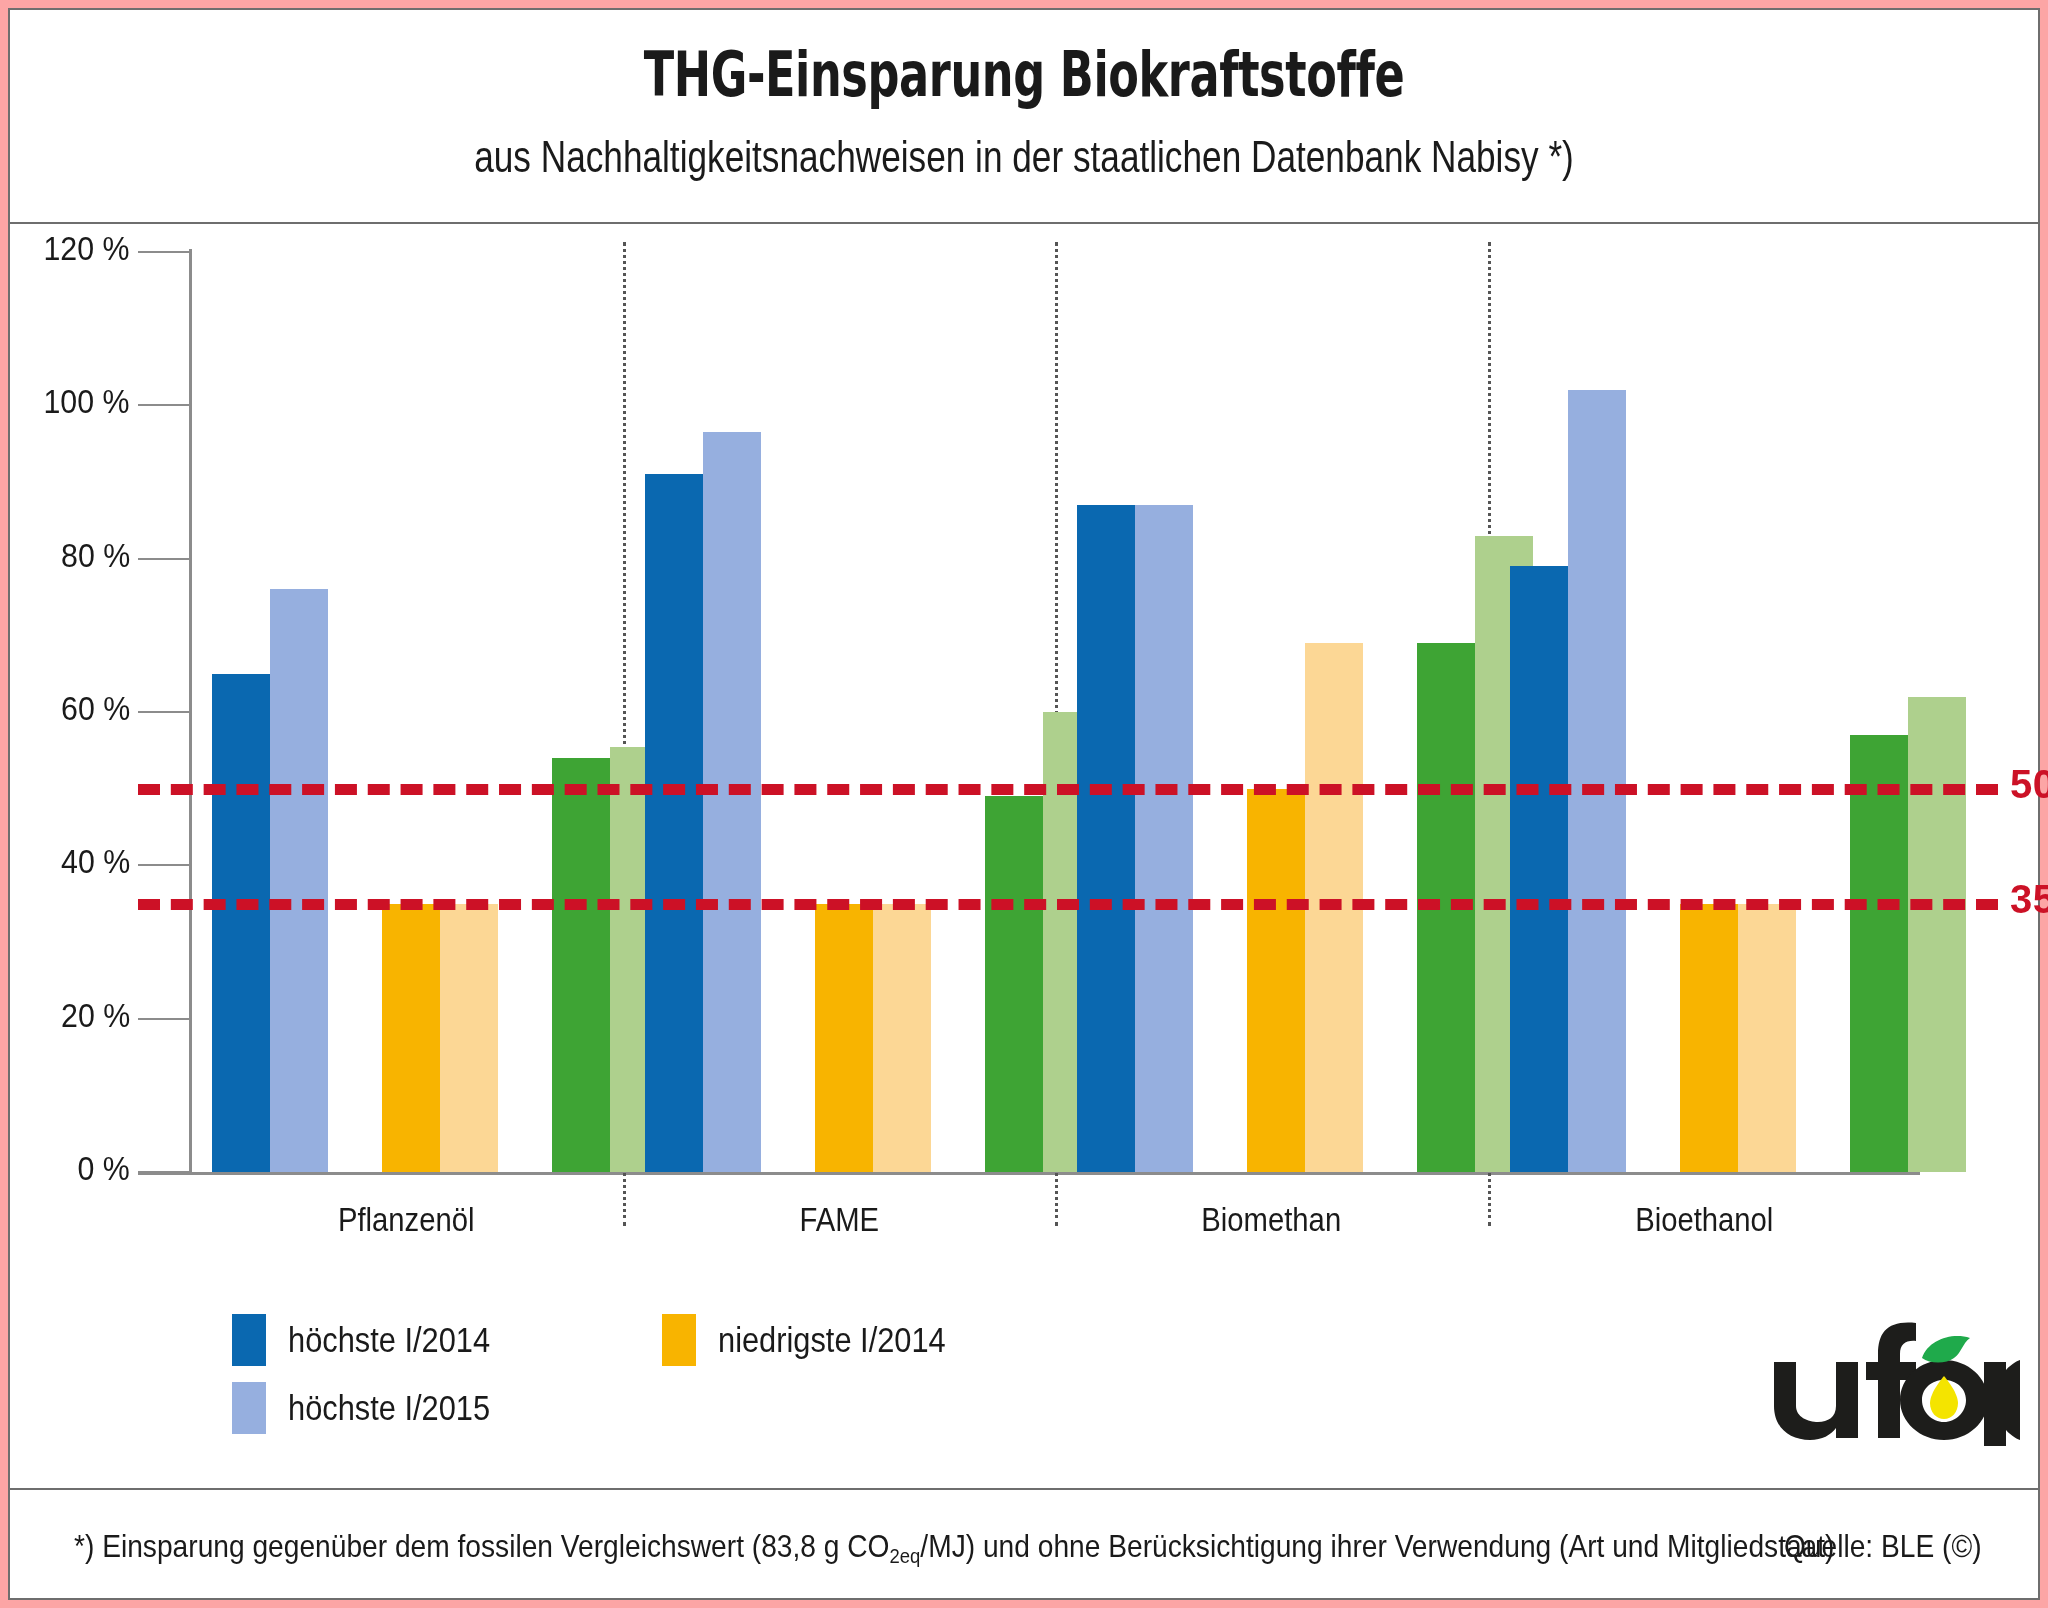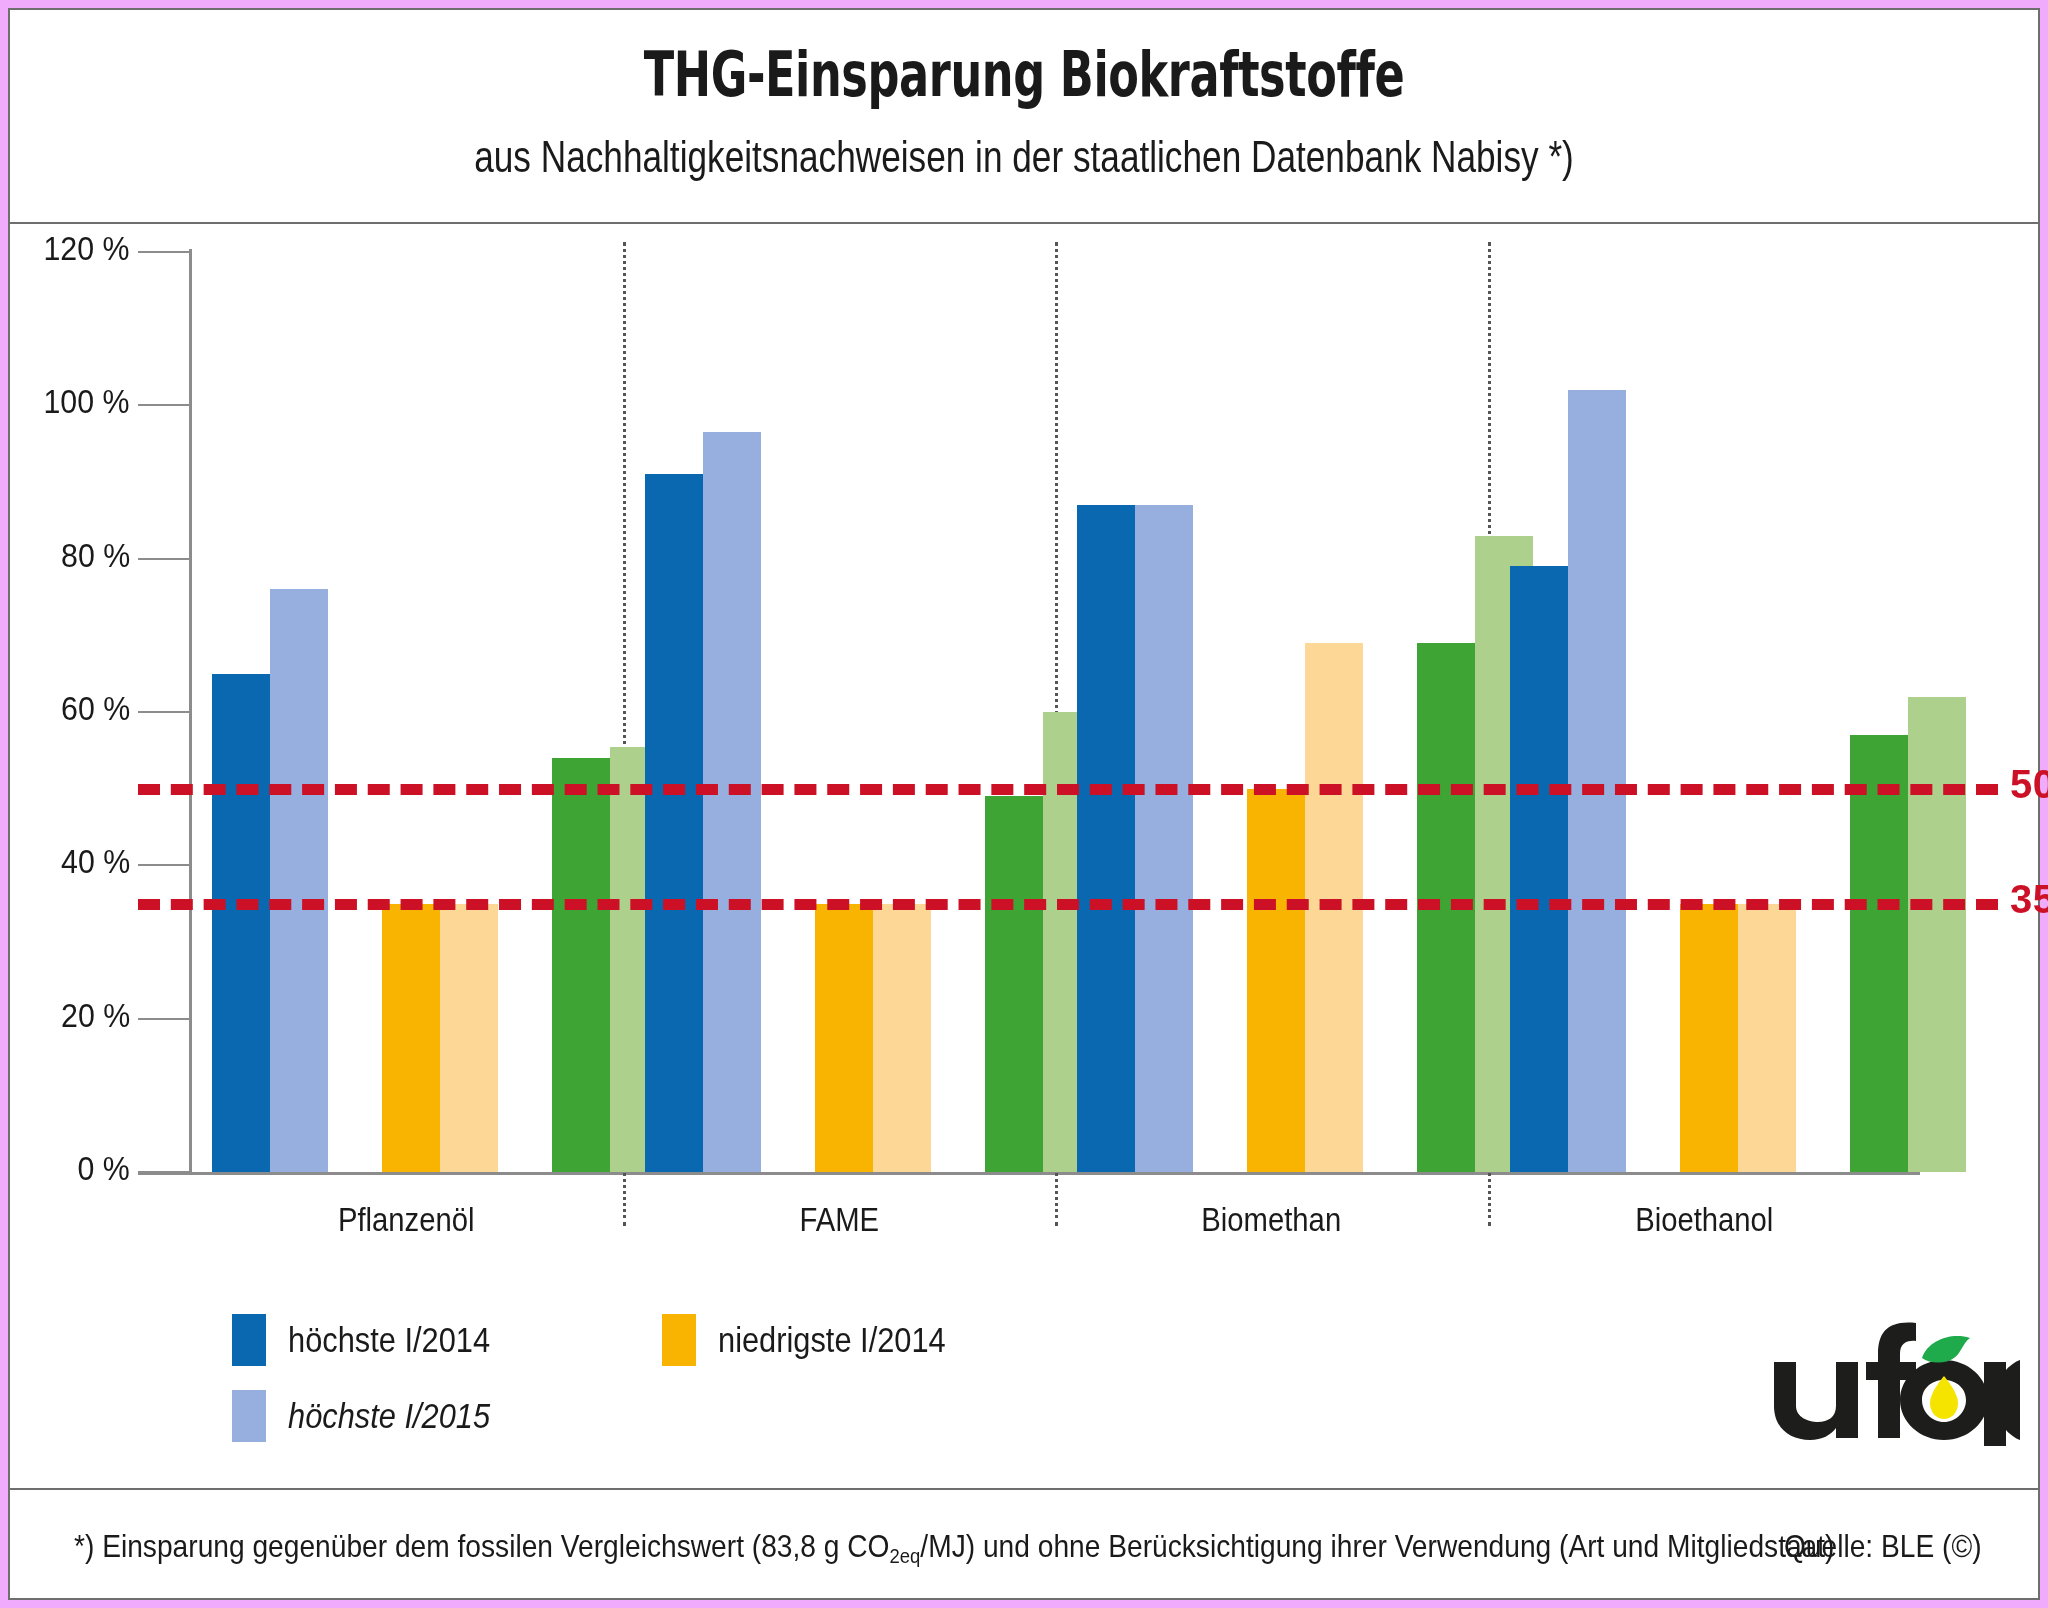--- a/index.html
+++ b/index.html
@@ -5,21 +5,21 @@
   * { box-sizing: border-box; margin: 0; padding: 0; }
   html, body {
     width: 2048px; height: 1608px;
     background: #ffffff;
     font-family: "Liberation Sans", sans-serif;
     -webkit-font-smoothing: antialiased;
   }
   #page {
     position: relative;
     width: 2048px; height: 1608px;
-    background: #f0abfc;
+    background: #fca5a5;
     overflow: hidden;
   }
 
   
   .frame {
     position: absolute;
     left: 8px; top: 8px;
     width: 2032px; height: 1592px;
     border: 2px solid #6e6e6e;
     background: #fff;
@@ -278,21 +278,21 @@
         <div class="catlabel" style="left: 865px; width: 432.5px;">Biomethan</div>
         <div class="catlabel" style="left: 1297.5px; width: 432.5px;">Bioethanol</div>
       </div>
   </div>
 
   <div class="legend" id="legend">
       <div class="legend-item" style="left: 0px; top: 0px;">
         <span class="legend-swatch" style="background: rgb(10, 104, 176);"></span>
         <span class="legend-text">höchste I/2014</span>
       </div>
-      <div class="legend-item" style="left: 0px; top: 76px; font-style: italic;">
+      <div class="legend-item" style="left: 0px; top: 68px;">
         <span class="legend-swatch" style="background: rgb(150, 175, 223);"></span>
         <span class="legend-text">höchste I/2015</span>
       </div>
       <div class="legend-item" style="left: 430px; top: 0px;">
         <span class="legend-swatch" style="background: rgb(248, 180, 0);"></span>
         <span class="legend-text">niedrigste I/2014</span>
       </div>
     </div>
 
   <div class="logo">

